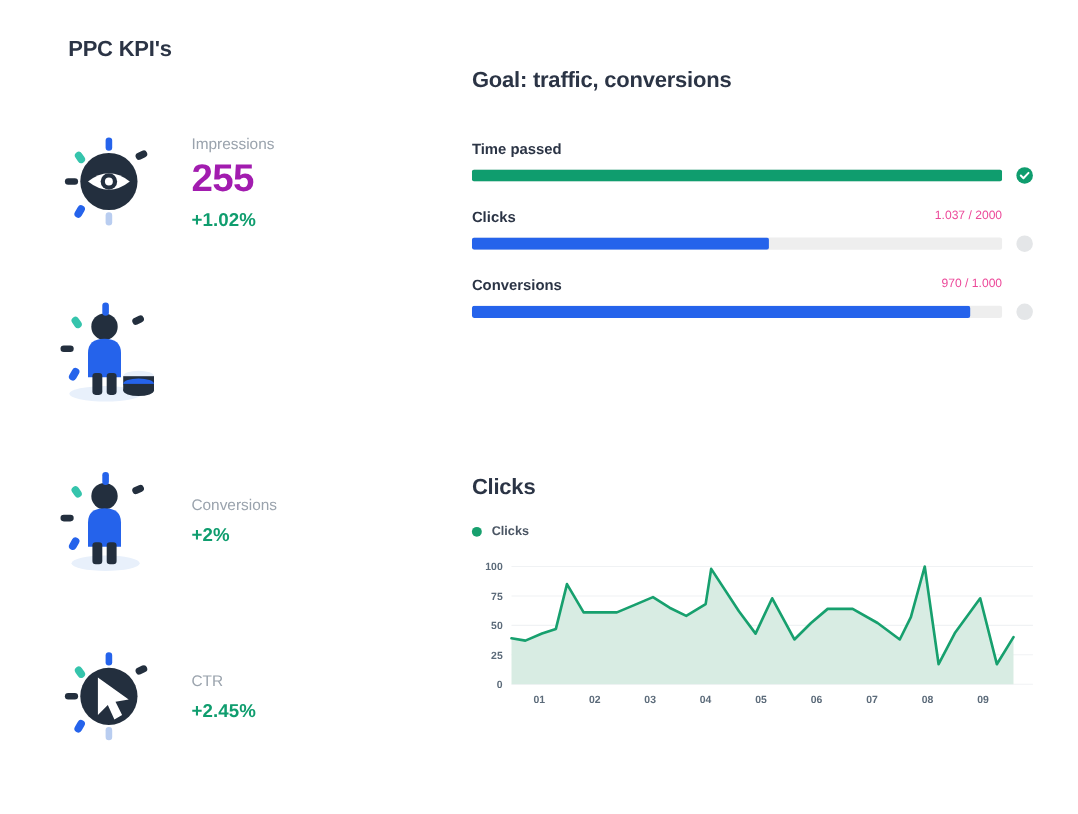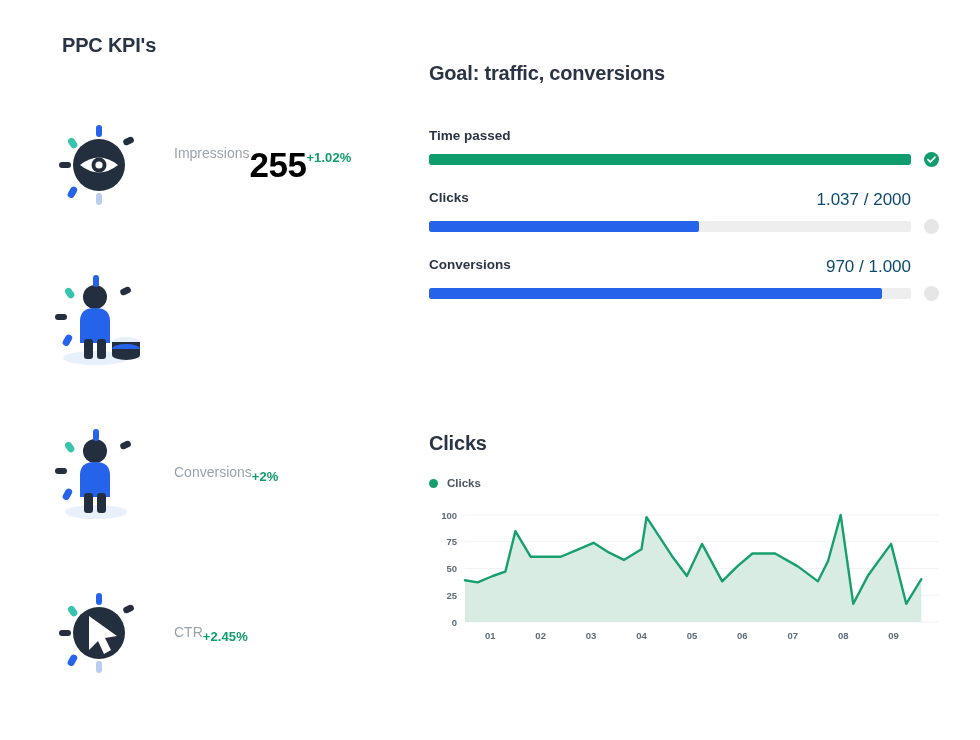--- a/index.html
+++ b/index.html
@@ -55,38 +55,38 @@
 
   .kpi-icon {
     width: 110px;
     height: 110px;
     flex: 0 0 110px;
     position: relative;
   }
   .kpi-text {
     margin-left: 20px;
     display: flex;
-    flex-direction: row;
+    flex-direction: column;
     justify-content: center;
   }
   .kpi-label {
     font-size: 14px;
     color: #9aa3ad;
     line-height: 18px;
     margin-bottom: 3px;
   }
   .kpi-value {
     font-size: 35px;
     font-weight: bold;
-    color: #000000;
+    color: #a21caf;
     line-height: 42px;
     letter-spacing: -0.5px;
   }
   .kpi-delta {
-    font-size: 13px;
+    font-size: 17px;
     font-weight: bold;
     color: #0f9d6e;
     margin-top: 6px;
     letter-spacing: 0.1px;
   }
 
   
   .goal-panel {
     position: absolute;
     left: 420px;
@@ -113,22 +113,22 @@
     align-items: flex-start;
     width: 482px;
     margin-bottom: 9px;
   }
   .progress-name {
     font-size: 13.5px;
     font-weight: bold;
     color: #2b3445;
   }
   .progress-stat {
-    font-size: 17px;
-    color: #0c4a6e;
+    font-size: 11px;
+    color: #ec4899;
   }
   .progress-line {
     display: flex;
     align-items: center;
   }
   .progress-track {
     width: 482px;
     height: 11px;
     border-radius: 2px;
     background: #eeeeee;

